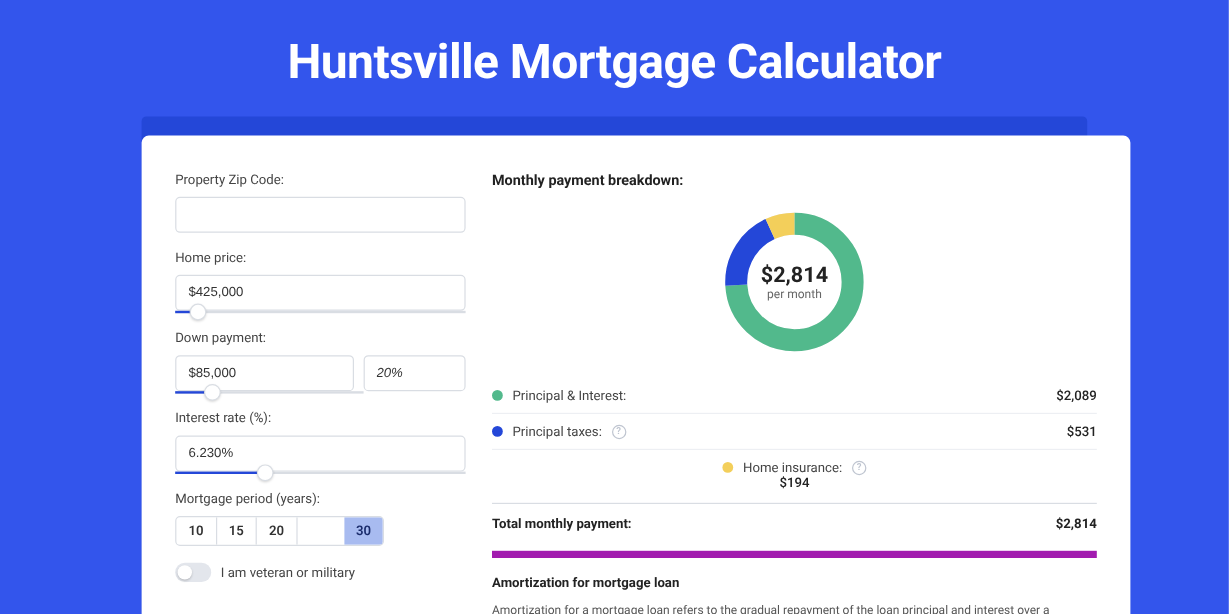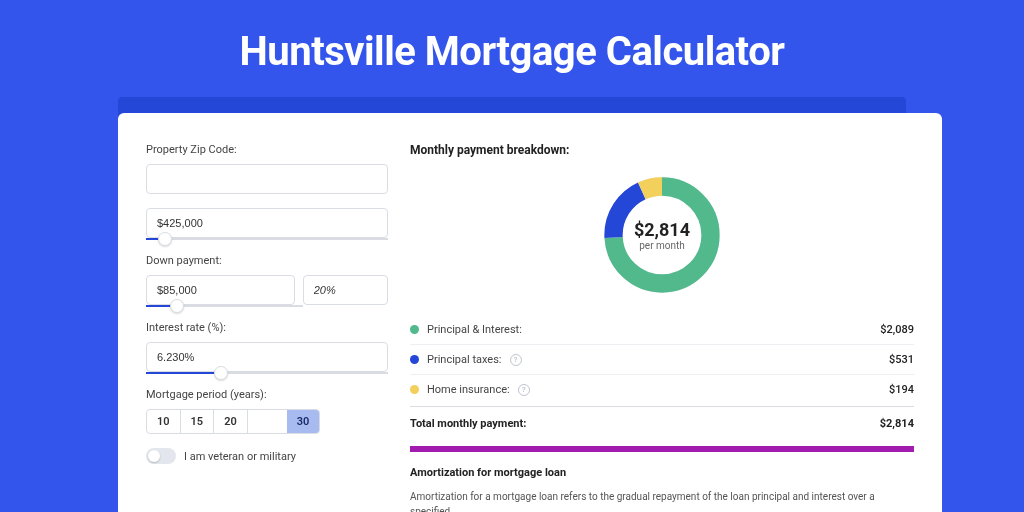--- a/index.html
+++ b/index.html
@@ -145,21 +145,21 @@
   .donut-sub { font-size: 10px; color: #666; }
   .legend-row {
     display: flex;
     justify-content: space-between;
     align-items: center;
     padding: 8px 0;
     border-bottom: 1px solid #EDEFF3;
     font-size: 11px;
     text-align: center;
   }
-  .legend-row:last-of-type { border-bottom: none; }
+  .legend-row:last-of-type { border-bottom: none; flex-direction: column; }
   .legend-left { display: flex; align-items: center; gap: 8px; color: #444; }
   .dot { width: 9px; height: 9px; border-radius: 50%; flex-shrink: 0; }
   .legend-val { color: #222; font-weight: 500; }
   .info-icon {
     width: 12px; height: 12px;
     border: 1px solid #BFC5D0;
     color: #BFC5D0;
     border-radius: 50%;
     display: inline-flex;
     align-items: center;
@@ -193,20 +193,21 @@
   <div class="card">
 
     <div class="left-col">
 
       <div class="field-group">
         <label class="field-label">Property Zip Code:</label>
         <input class="text-input" value="" style="">
       </div>
 
       <div class="field-group">
+        <label class="field-label">Home price:</label>
         <input class="text-input" value="$425,000" style="">
         <div class="slider-track">
           <div class="slider-fill" id="hp-fill" style="width: 8%;"></div>
           <div class="slider-thumb" id="hp-thumb" style="left: 8%;"></div>
         </div>
       </div>
 
       <div class="field-group">
         <label class="field-label">Down payment:</label>
         <div class="down-row">

